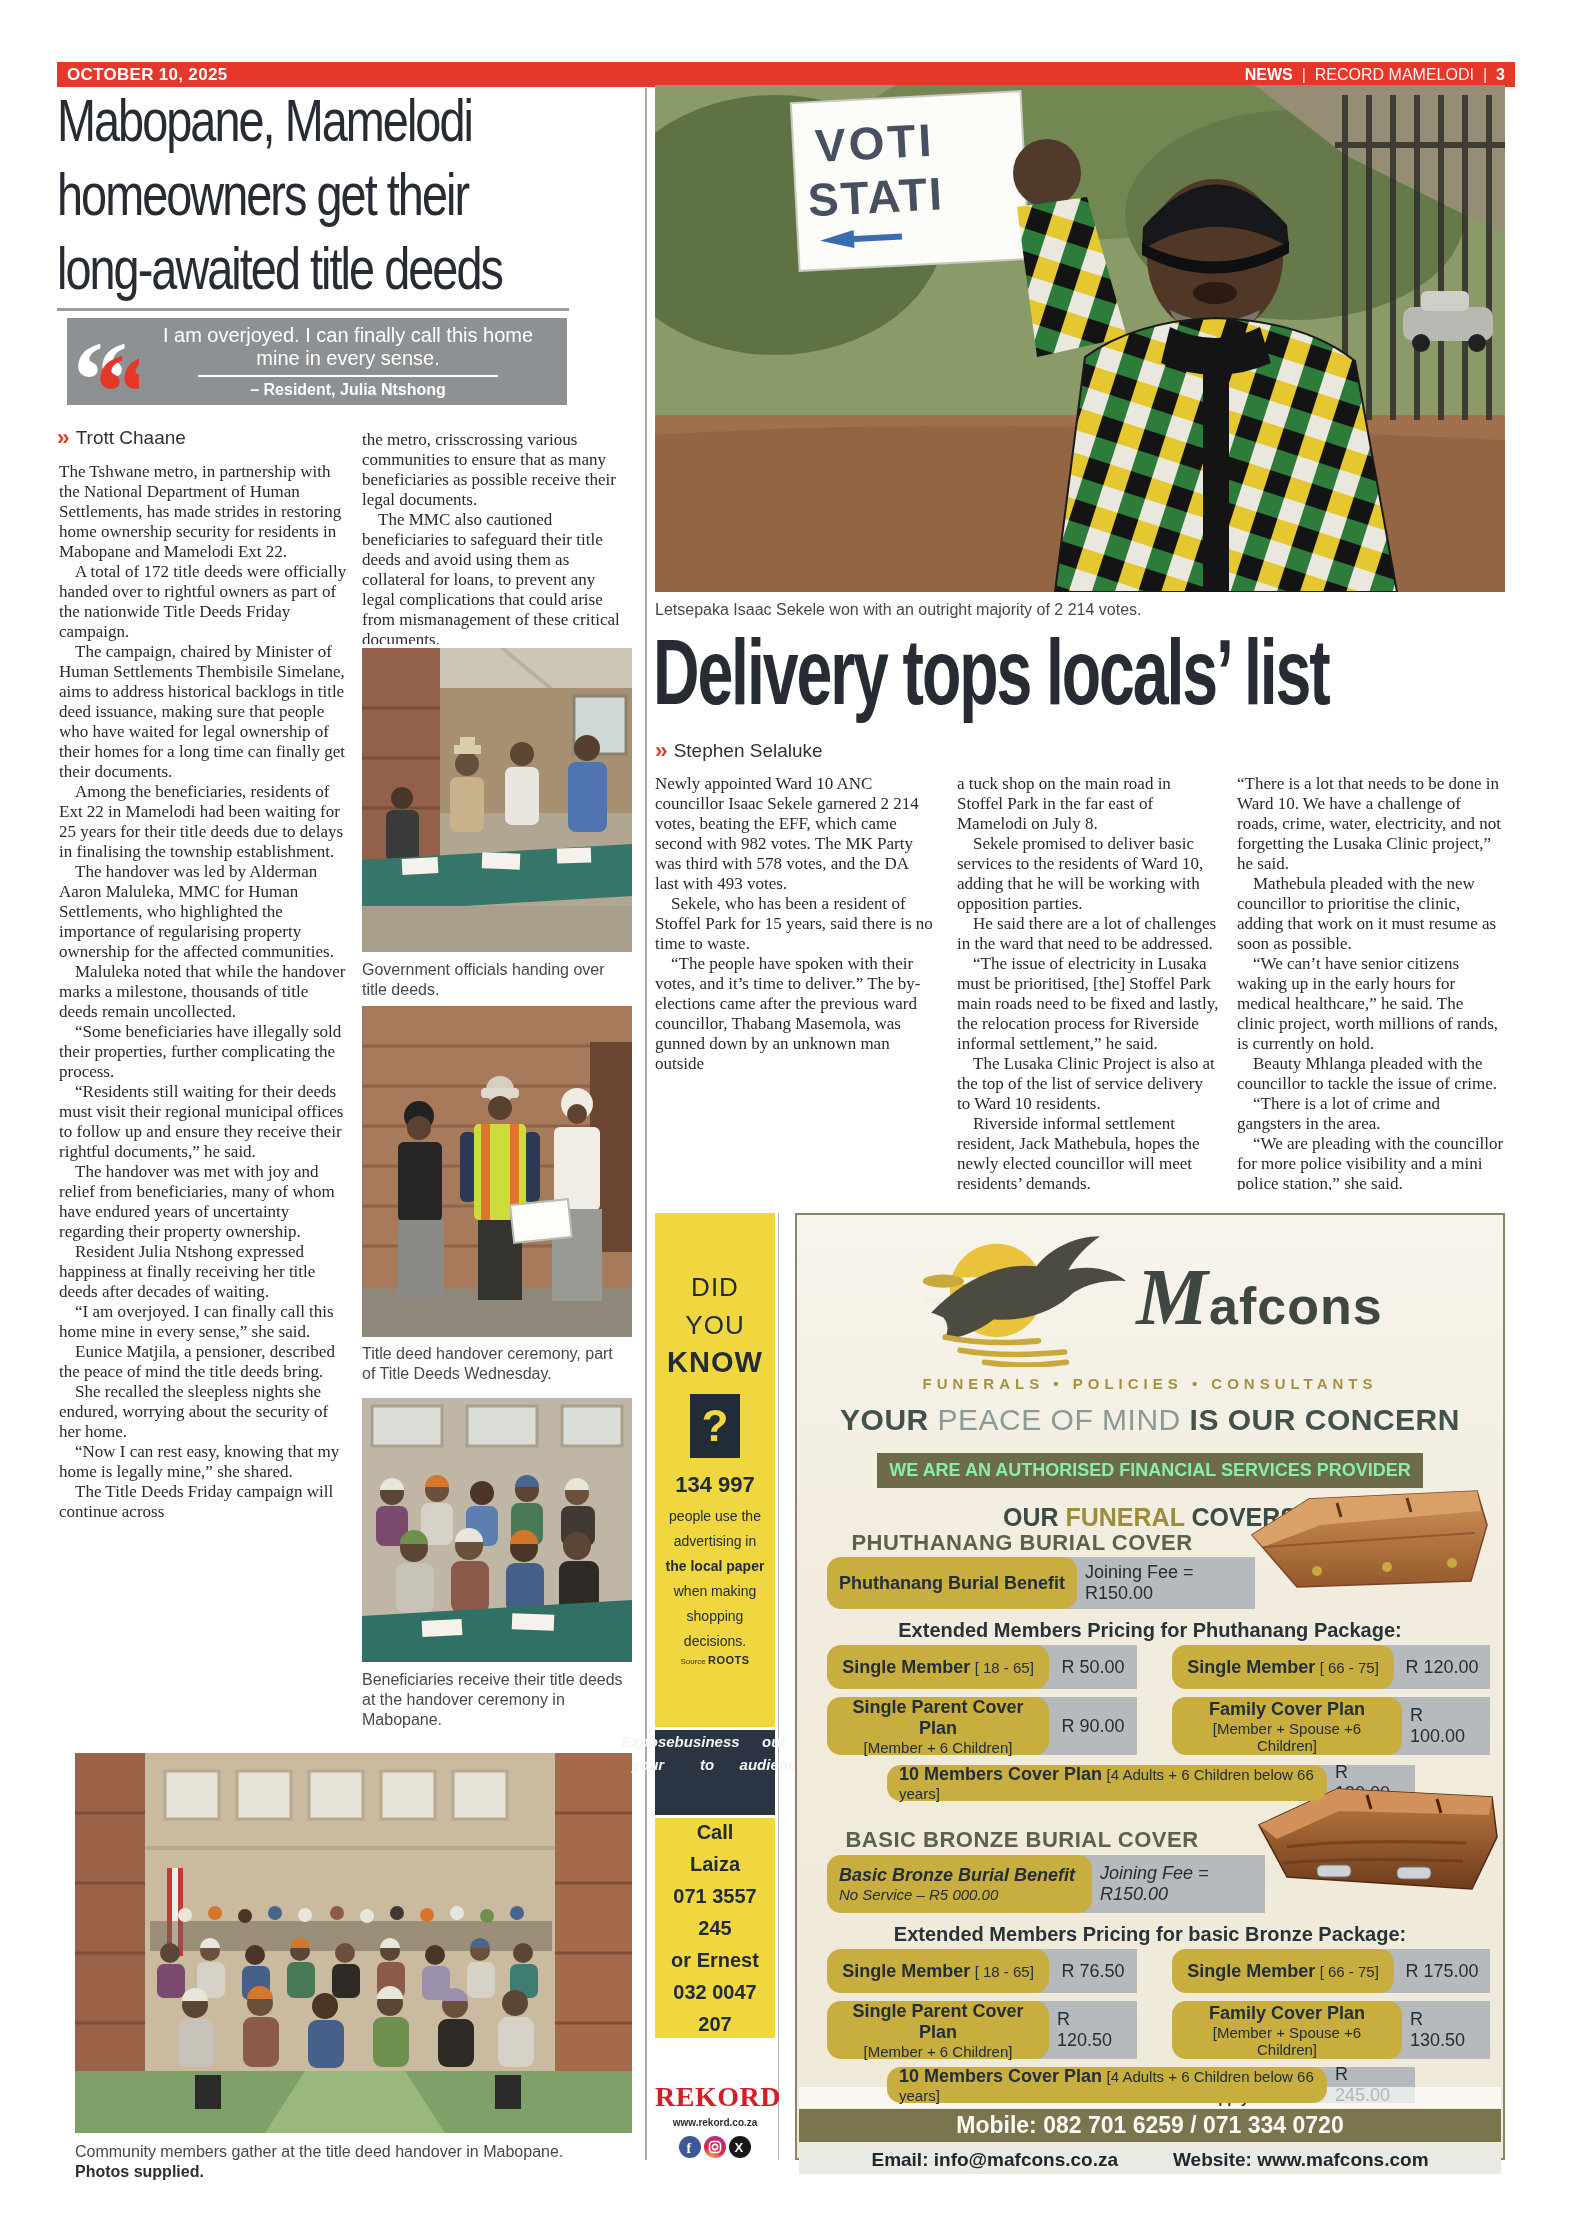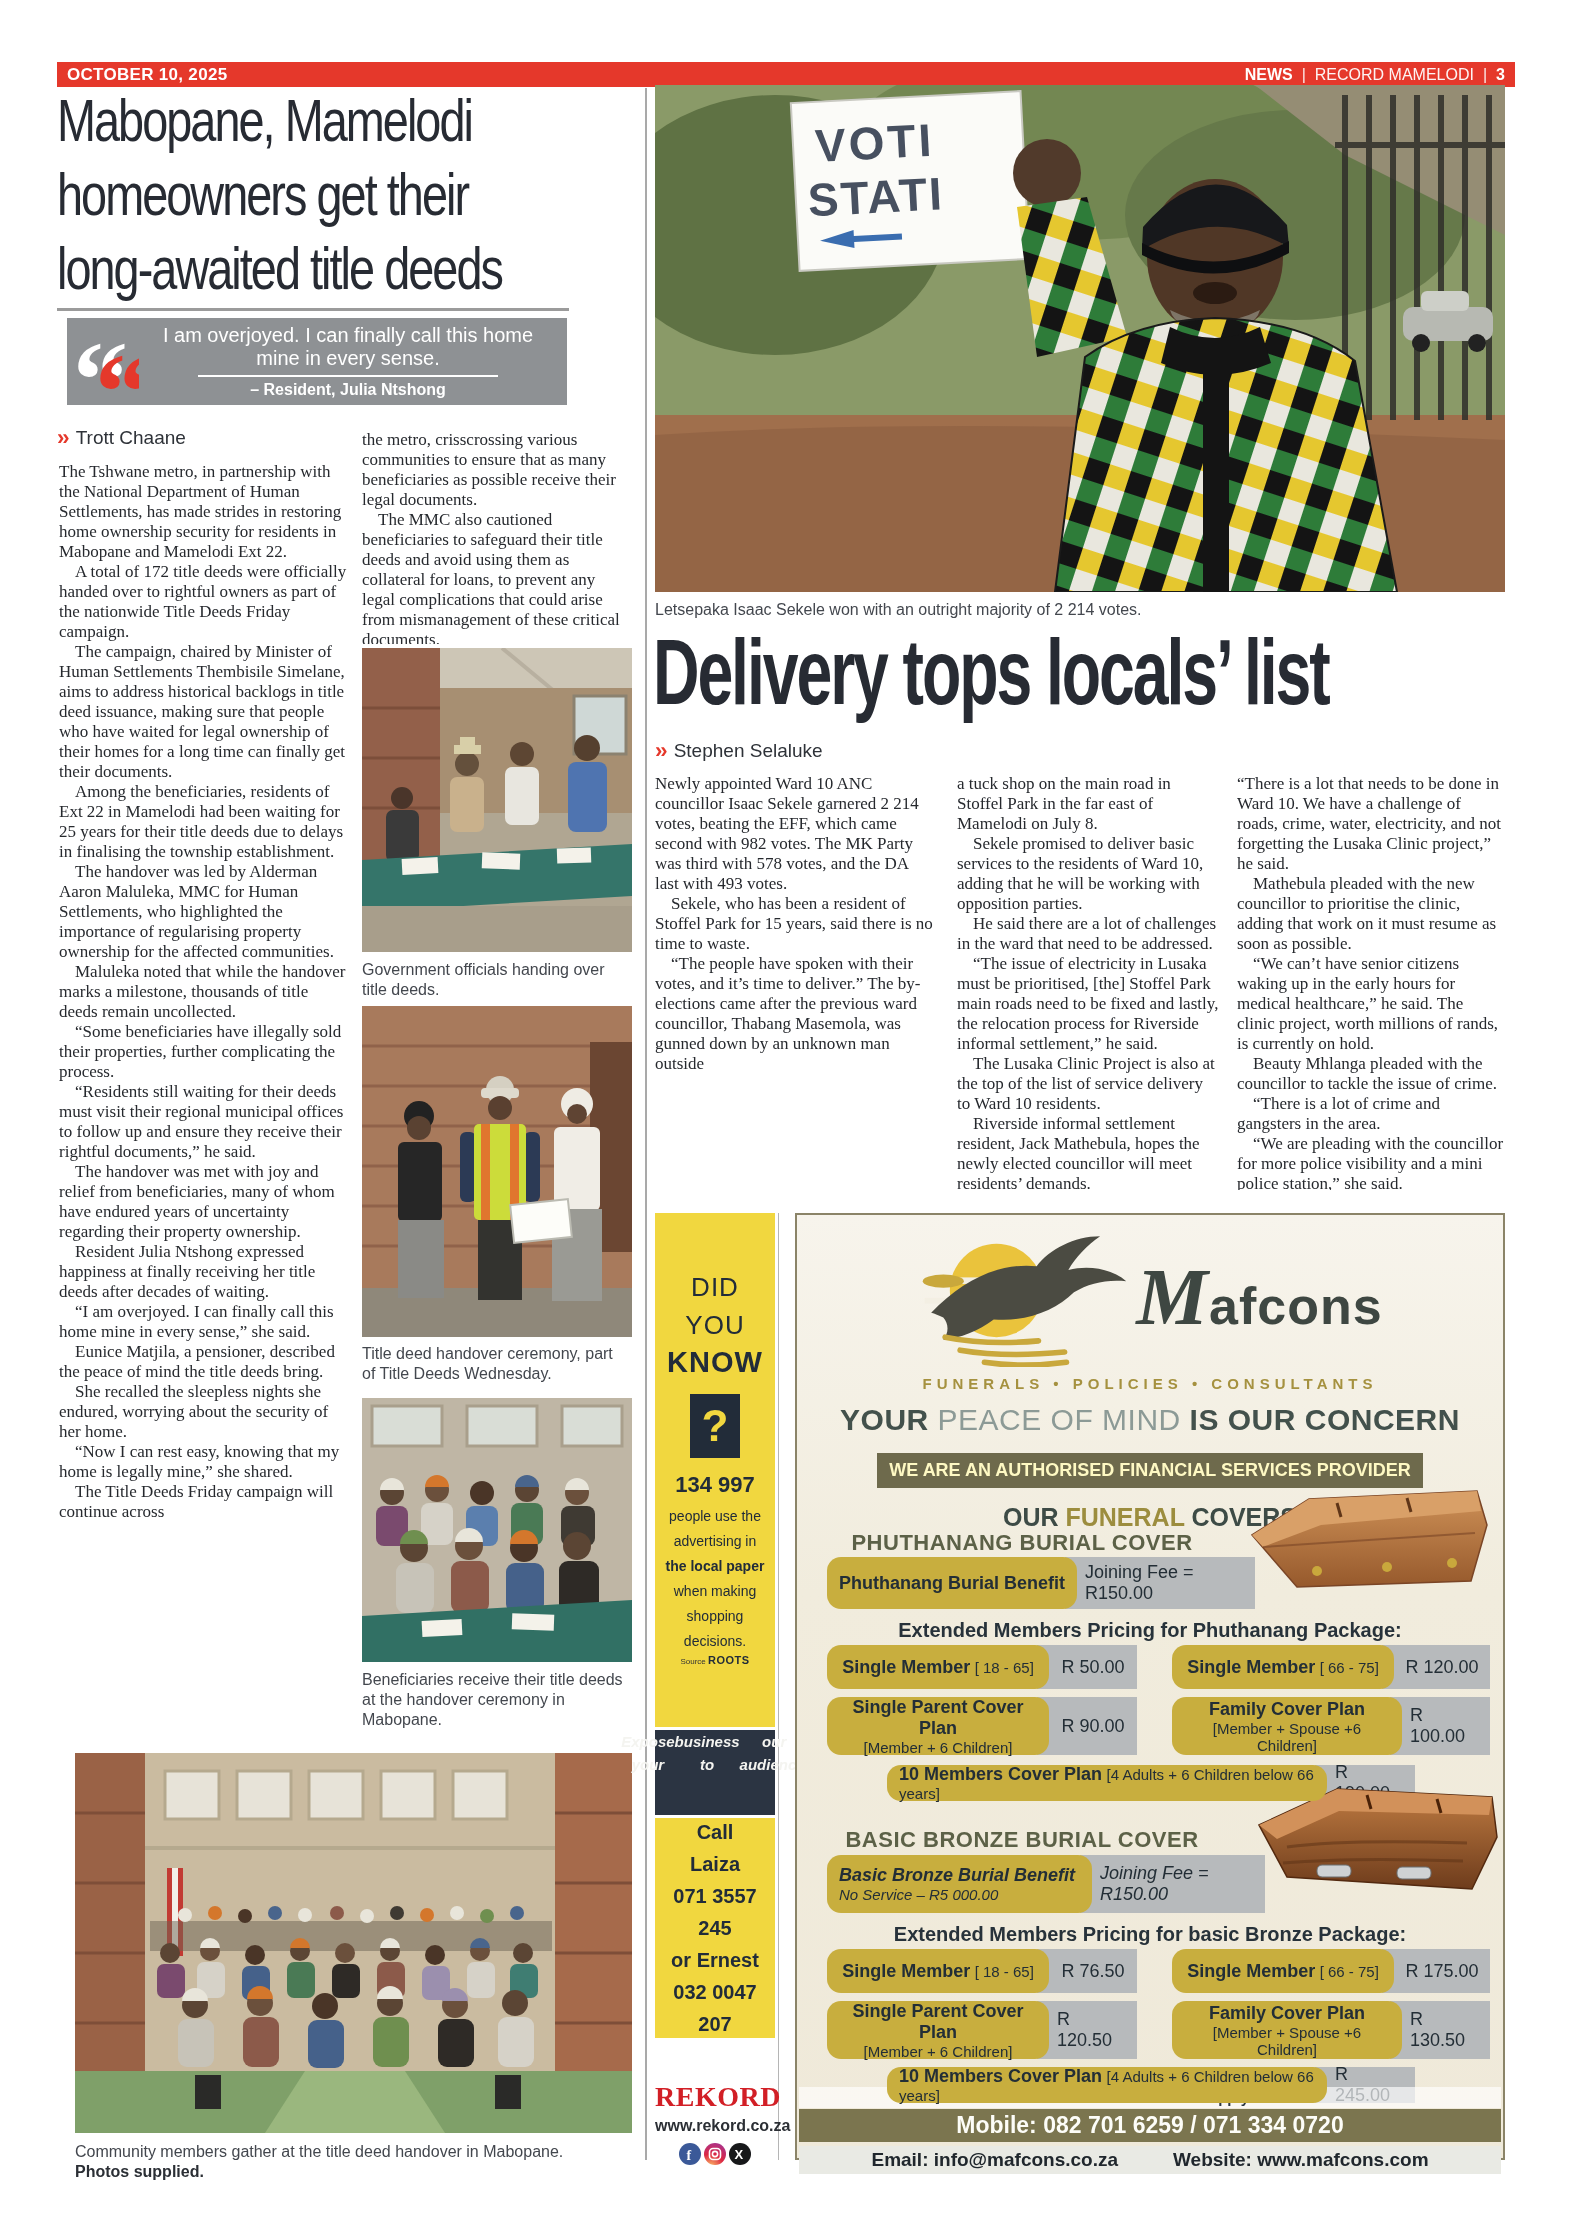--- a/index.html
+++ b/index.html
@@ -59,37 +59,37 @@
   .sb-source{font-size:8px;color:#333;}
   .sb-source .r{font-size:11px;font-weight:bold;color:#222c39;letter-spacing:.5px;}
   .sb-navy{position:absolute;left:0;top:517px;width:120px;height:85px;background:#2b3442;color:#f4f4f0;
            font-style:italic;font-weight:bold;font-size:15px;line-height:23px;text-align:center;
            display:flex;flex-direction:row;justify-content:center;}
   .sb-yellow2{position:absolute;left:0;top:605px;width:120px;height:220px;background:#f1d73f;
               color:#222c39;text-align:center;font-weight:bold;font-size:20px;line-height:32px;
               display:flex;flex-direction:column;justify-content:center;}
   .sb-rekord{position:absolute;left:0;top:868px;width:120px;text-align:center;}
   .sb-rekord .logo{font-family:"Liberation Serif",serif;font-weight:bold;font-size:28px;color:#d21f26;letter-spacing:.5px;}
-  .sb-rekord .url{margin-top:4px;font-size:16px;font-weight:bold;color:#2b2f35;}
+  .sb-rekord .url{margin-top:4px;font-size:10px;font-weight:bold;color:#2b2f35;}
   .sb-social{margin-top:8px;display:flex;justify-content:center;gap:3px;}
 
   
   .mafcons{position:absolute;left:795px;top:1213px;width:710px;height:947px;box-sizing:border-box;
            border:2px solid #8b8468;background:linear-gradient(180deg,#f7f4ec 0%,#f1ecdd 40%,#efe9d9 100%);
            color:#232e36;}
   .mf-logo-row{position:absolute;left:0;top:12px;width:100%;display:flex;justify-content:center;align-items:center;gap:4px;}
   .brandname{display:block;font-weight:bold;font-size:52px;color:#3e4742;letter-spacing:1px;}
   .brandname::first-letter{font:italic bold 1.55em "Liberation Serif",serif;}
   .mf-tagline{position:absolute;left:0;top:160px;width:100%;text-align:center;font-size:15px;font-weight:bold;
               letter-spacing:5px;color:#a5913f;}
   .mf-peace{position:absolute;left:0;top:188px;width:100%;text-align:center;font-size:30px;letter-spacing:.5px;}
   .mf-peace .dk{font-weight:bold;color:#43514c;}
   .mf-peace .lt{font-weight:normal;color:#8c9a96;}
   .mf-auth{position:absolute;left:0;top:238px;width:100%;text-align:center;}
-  .mf-auth span{display:inline-block;background:#6e6a4c;color:#fef9c3;font-weight:bold;font-size:18px;
+  .mf-auth span{display:inline-block;background:#6e6a4c;color:#86efac;font-weight:bold;font-size:18px;
                 padding:7px 12px;}
   .mf-covers{position:absolute;left:0;top:288px;width:100%;text-align:center;font-size:25px;font-weight:bold;}
   .mf-covers .dk{color:#3d4b46;}
   .mf-covers .gd{color:#9c8d3e;}
   .mf-sec-title{position:absolute;font-size:22px;font-weight:bold;color:#5c6147;letter-spacing:.5px;}
   .pill{position:absolute;display:flex;align-items:stretch;}
   .pill .gold{background:#c8ae3e;border-radius:14px;display:flex;flex-direction:column;justify-content:center;
               padding:3px 12px;box-sizing:border-box;z-index:2;}
   .pill .gray{background:#b7babc;display:flex;align-items:center;justify-content:center;
               margin-left:-12px;padding:3px 8px 3px 20px;box-sizing:border-box;font-size:18px;color:#232e36;}

